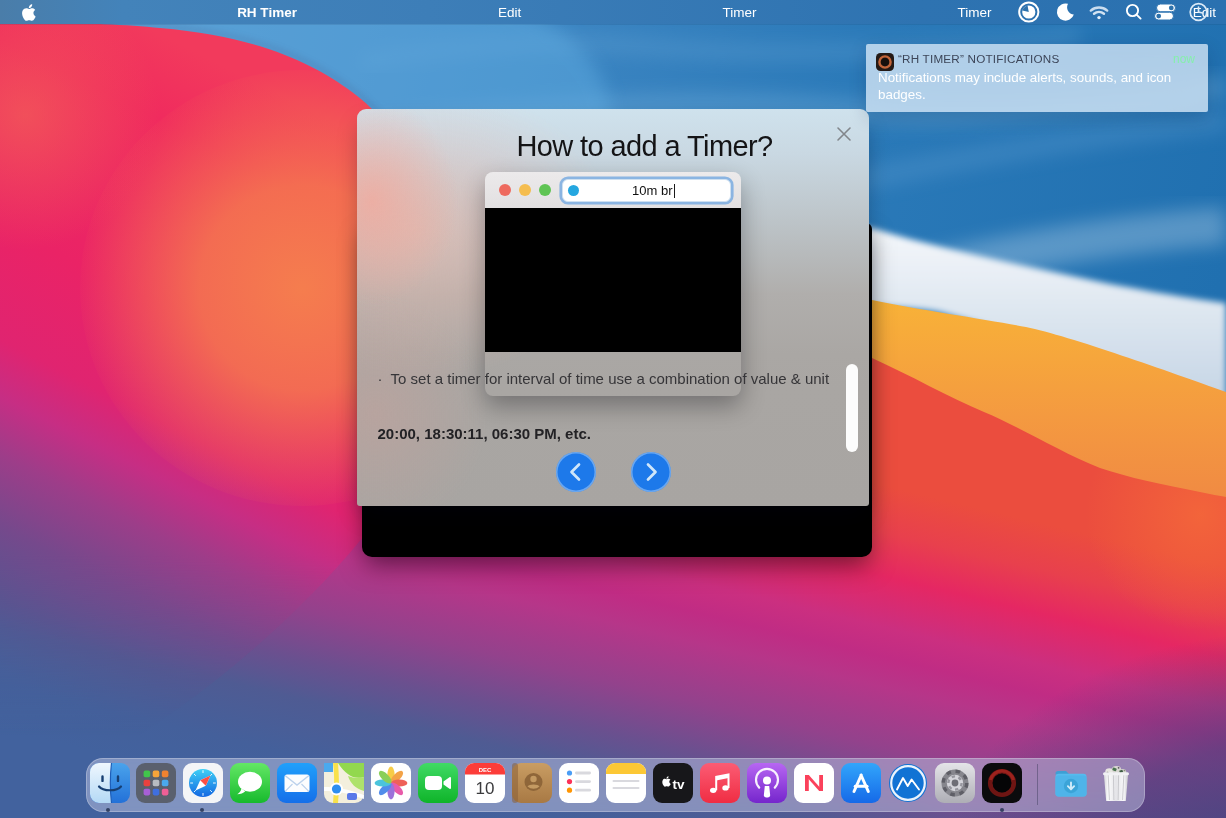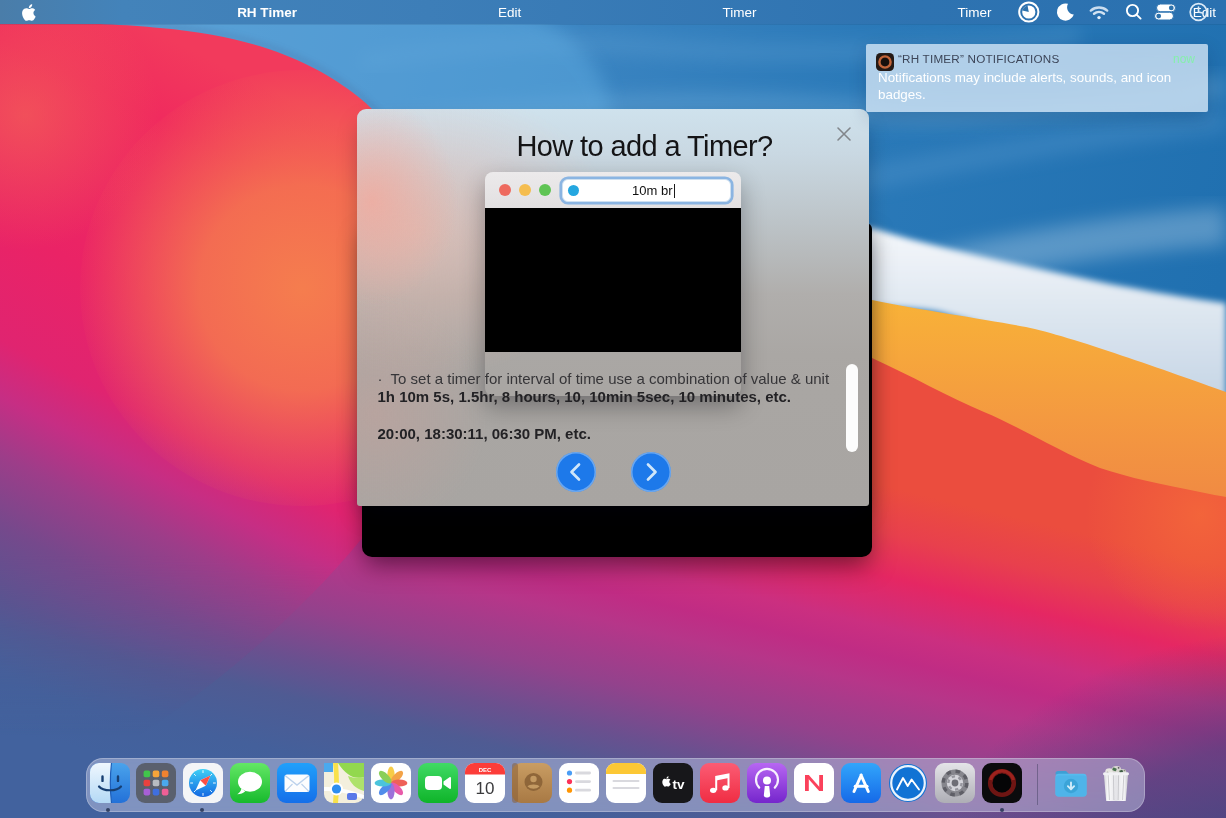--- a/index.html
+++ b/index.html
@@ -186,21 +186,21 @@
     <div class="tl" style="left:34.2px;background:#f5bd4f;"></div>
     <div class="tl" style="left:54.2px;background:#5fc454;"></div>
     <div class="inp">
       <div class="dot"></div>
       <span class="inptxt">10m br</span>
         <span class="caret"></span>
     </div>
   </div>
   <div class="abs" id="dlgtext">
     <span>·&nbsp; To set a timer for interval of time use a combination of value &amp; unit</span><br>
-    <b>1h 10m 5s, 1.5hr, 8 hours, 10, 10min 5sec, 10 minutes, etc.</b><br>
+    <br>
     <br>
     <b>20:00, 18:30:11, 06:30 PM, etc.</b>
   </div>
   <div class="abs" id="dlgscroll"></div>
   <div class="abs navbtn" id="btnprev">
     <svg width="40" height="40" viewBox="0 0 40 40">
         <path d="M23,12.5 L15.5,20 L23,27.5" stroke="#cfe6fa" stroke-width="2.7" fill="none" stroke-linecap="round" stroke-linejoin="round"></path>
       </svg>
   </div>
   <div class="abs navbtn" id="btnnext">

